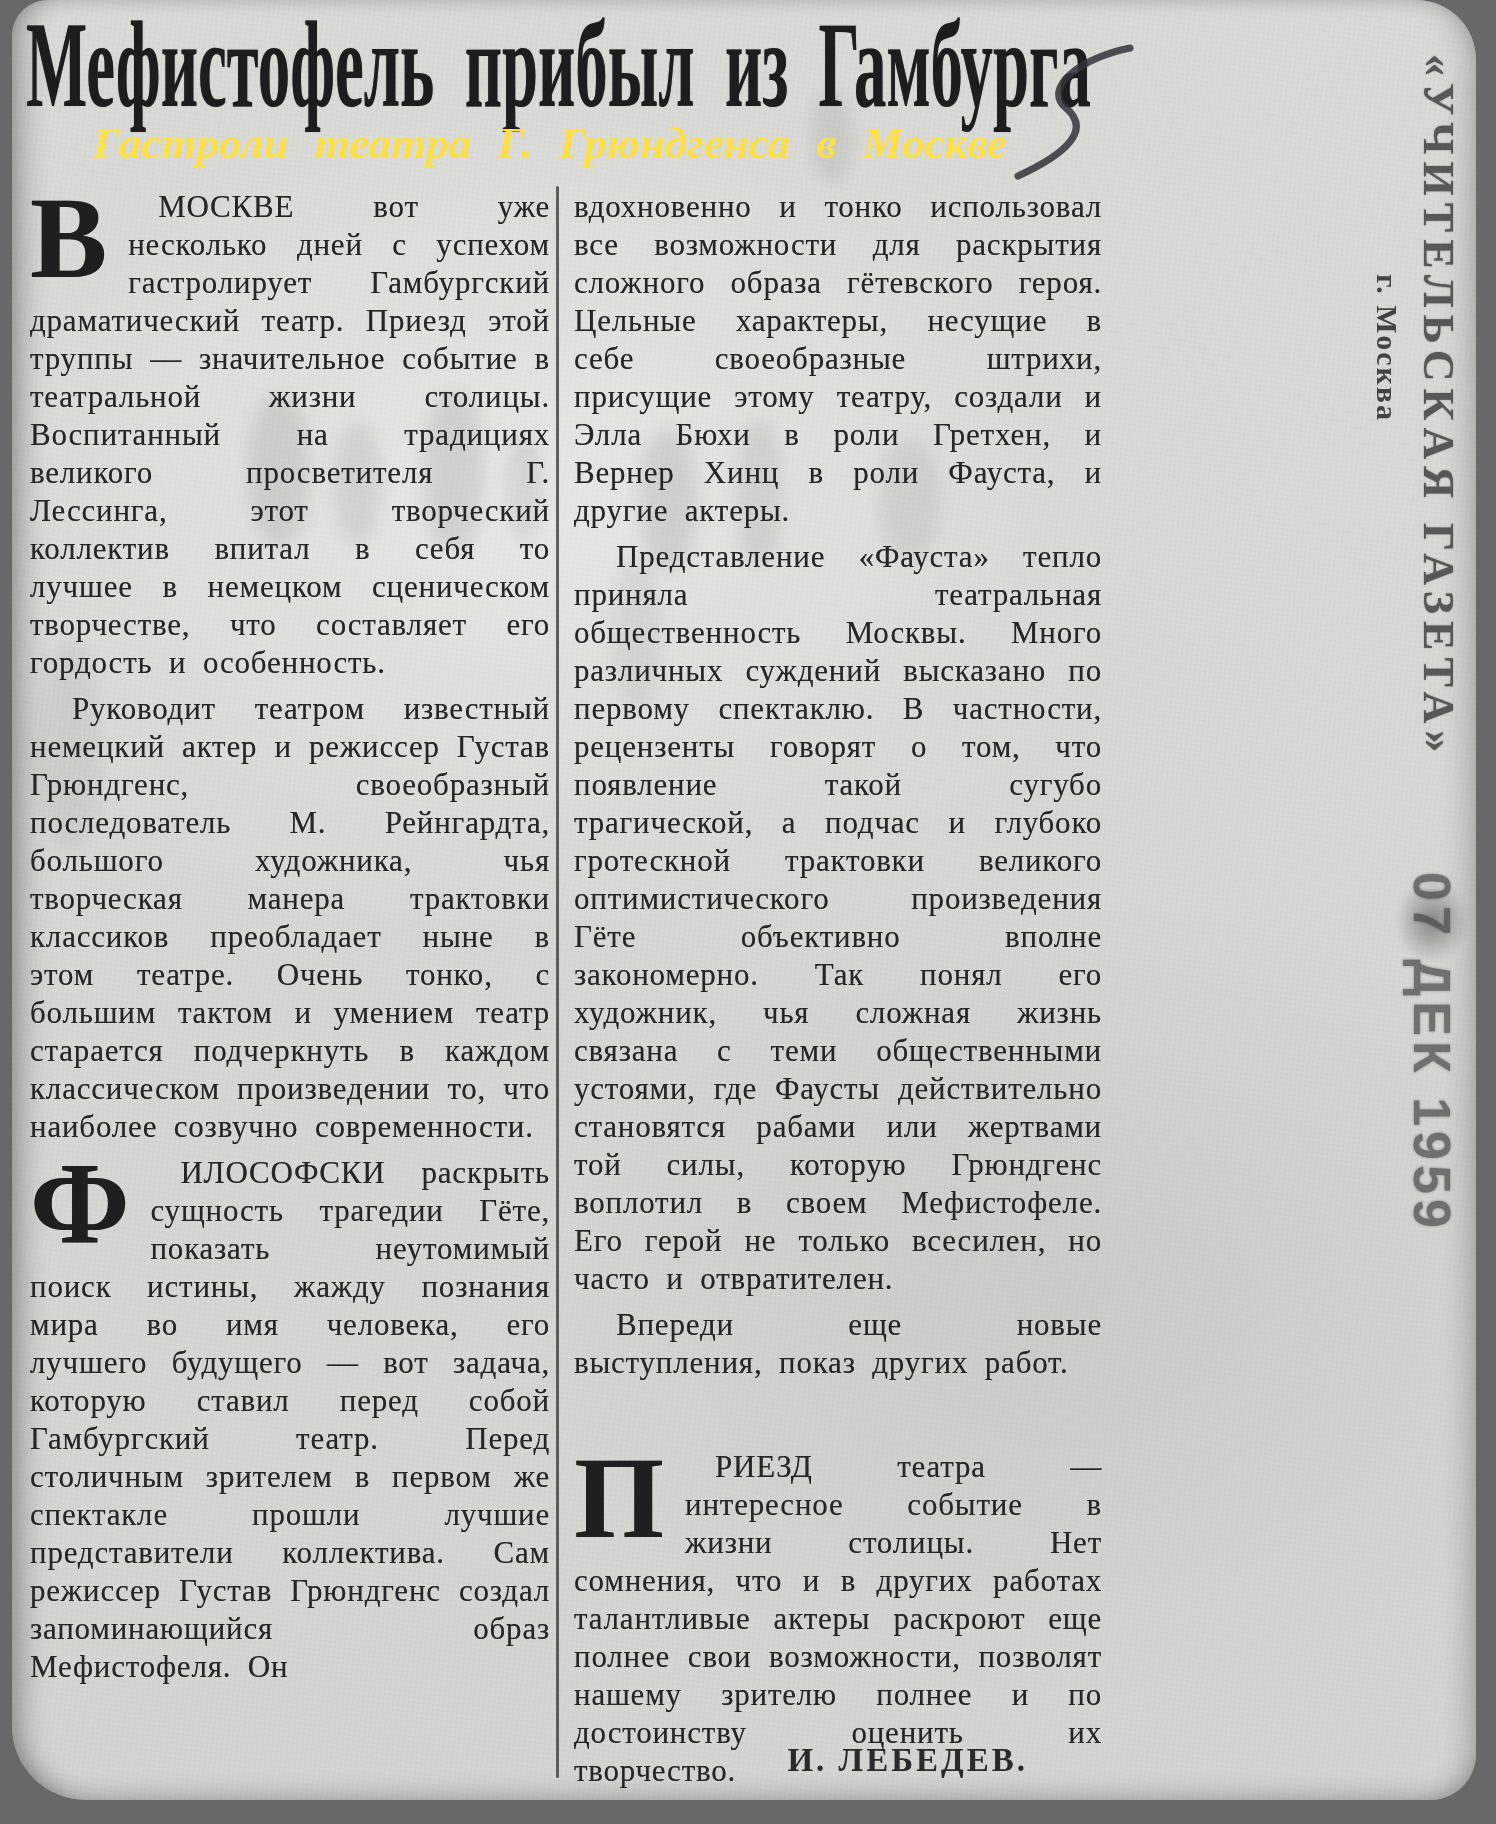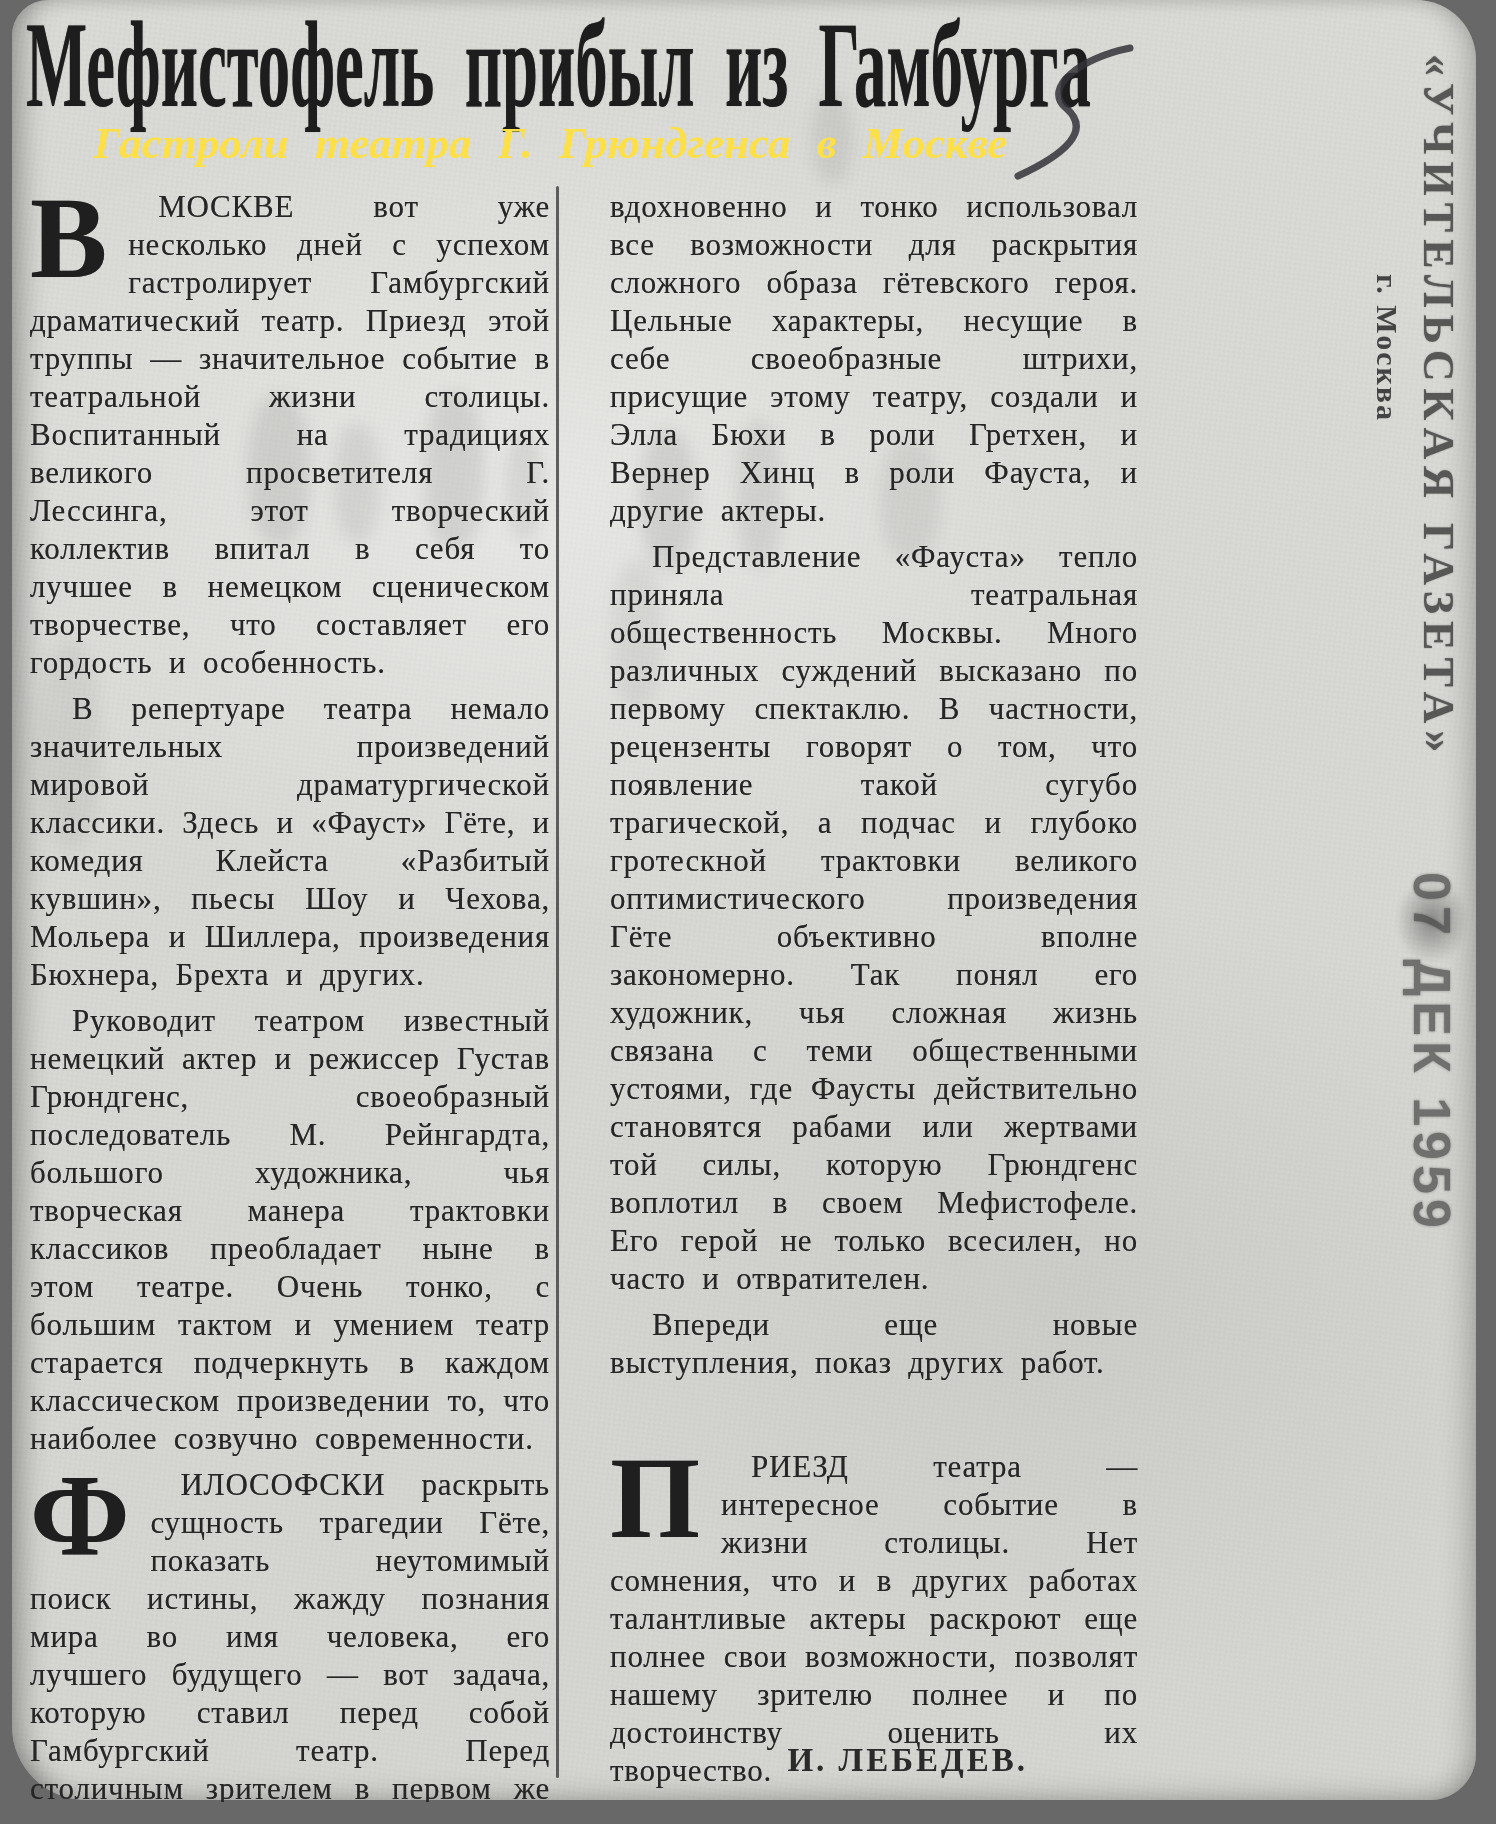--- a/index.html
+++ b/index.html
@@ -41,21 +41,21 @@
     color:#fde047;
   }
   
   .col{
     position:absolute;top:188px;height:1614px;overflow:hidden;z-index:3;
     font-size:31px;line-height:38px;letter-spacing:.8px;word-spacing:8px;
     text-align:justify;color:#262626;
     text-shadow:0 0 .6px rgba(30,30,30,.5);
   }
   .col-left{left:30px;width:520px;}
-  .col-right{left:610px;width:528px;}
+  .col-right{left:574px;width:528px;}
   .para{margin:0 0 8px 0;}
   .para.indent{text-indent:42px;}
   .para.has-cap{text-indent:30px;}
   .para.gap-before{margin-top:66px;}
   .dropcap{
     float:left;font-weight:700;font-size:116px;line-height:88px;
     margin:6px 20px 0 0;text-indent:0;color:#1f1f1f;
   }
   .divider{
     position:absolute;left:556px;top:186px;width:3px;height:1592px;z-index:3;
@@ -128,21 +128,20 @@
   <div class="smudge s9"></div>
   <div class="smudge s10"></div>
 
   <h1 class="title">Мефистофель прибыл из Гамбурга</h1>
   <div class="subtitle">Гастроли театра Г. Грюндгенса в Москве</div>
 
   <div class="divider"></div>
 
   <div class="col col-left">
     <p class="para has-cap"><span class="dropcap">В</span><span>МОСКВЕ вот уже несколько дней с успехом гастролирует Гамбургский драматический театр. Приезд этой труппы — значительное событие в театральной жизни столицы. Воспитанный на традициях великого просветителя Г. Лессинга, этот творческий коллектив впитал в себя то лучшее в немецком сценическом творчестве, что составляет его гордость и особенность.</span></p>
-    <p class="para indent">В репертуаре театра немало значительных произведений мировой драматургической классики. Здесь и «Фауст» Гёте, и комедия Клейста «Разбитый кувшин», пьесы Шоу и Чехова, Мольера и Шиллера, произведения Бюхнера, Брехта и других.</p>
     <p class="para indent">Руководит театром известный немецкий актер и режиссер Густав Грюндгенс, своеобразный последователь М. Рейнгардта, большого художника, чья творческая манера трактовки классиков преобладает ныне в этом театре. Очень тонко, с большим тактом и умением театр старается подчеркнуть в каждом классическом произведении то, что наиболее созвучно современности.</p>
     <p class="para has-cap"><span class="dropcap">Ф</span><span>ИЛОСОФСКИ раскрыть сущность трагедии Гёте, показать неутомимый поиск истины, жажду познания мира во имя человека, его лучшего будущего — вот задача, которую ставил перед собой Гамбургский театр. Перед столичным зрителем в первом же спектакле прошли лучшие представители коллектива. Сам режиссер Густав Грюндгенс создал запоминающийся образ Мефистофеля. Он</span></p>
   </div>
 
   <div class="col col-right">
     <p class="para">вдохновенно и тонко использовал все возможности для раскрытия сложного образа гётевского героя. Цельные характеры, несущие в себе своеобразные штрихи, присущие этому театру, создали и Элла Бюхи в роли Гретхен, и Вернер Хинц в роли Фауста, и другие актеры.</p>
     <p class="para indent">Представление «Фауста» тепло приняла театральная общественность Москвы. Много различных суждений высказано по первому спектаклю. В частности, рецензенты говорят о том, что появление такой сугубо трагической, а подчас и глубоко гротескной трактовки великого оптимистического произведения Гёте объективно вполне закономерно. Так понял его художник, чья сложная жизнь связана с теми общественными устоями, где Фаусты действительно становятся рабами или жертвами той силы, которую Грюндгенс воплотил в своем Мефистофеле. Его герой не только всесилен, но часто и отвратителен.</p>
     <p class="para indent">Впереди еще новые выступления, показ других работ.</p>
     <p class="para has-cap gap-before"><span class="dropcap">П</span><span>РИЕЗД театра — интересное событие в жизни столицы. Нет сомнения, что и в других работах талантливые актеры раскроют еще полнее свои возможности, позволят нашему зрителю полнее и по достоинству оценить их творчество.</span></p>
   </div>

